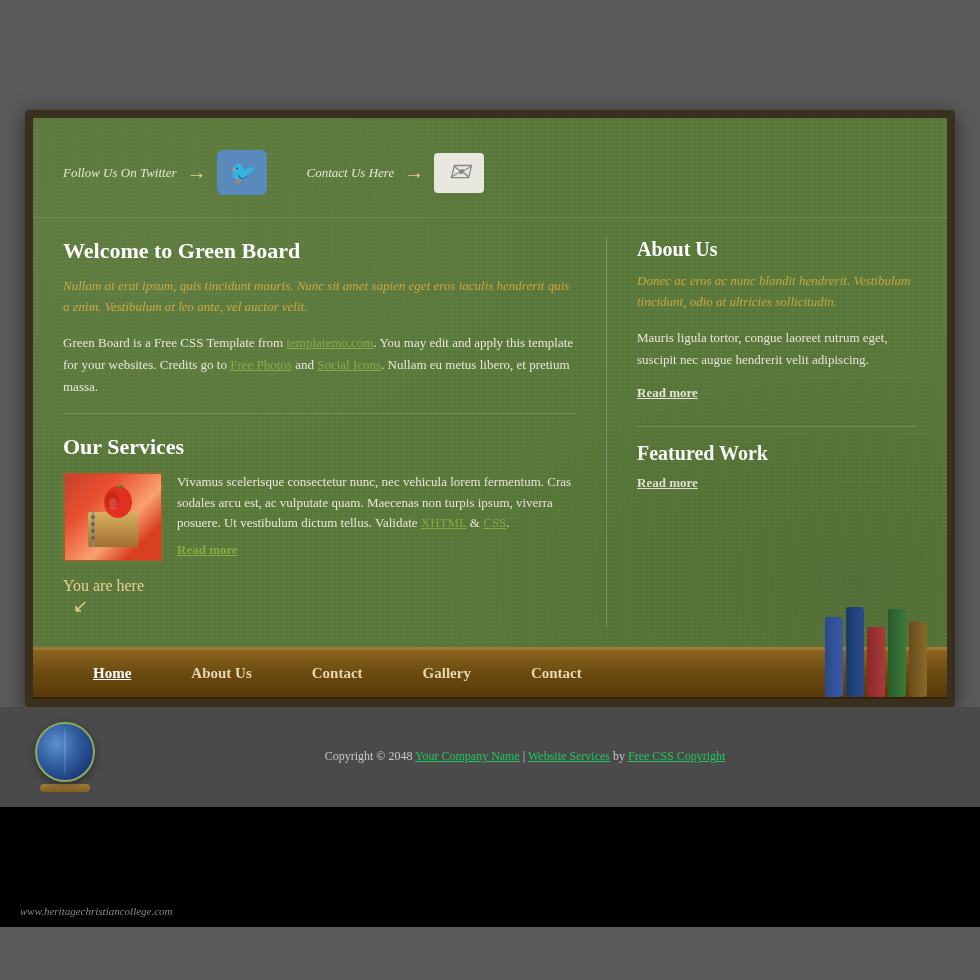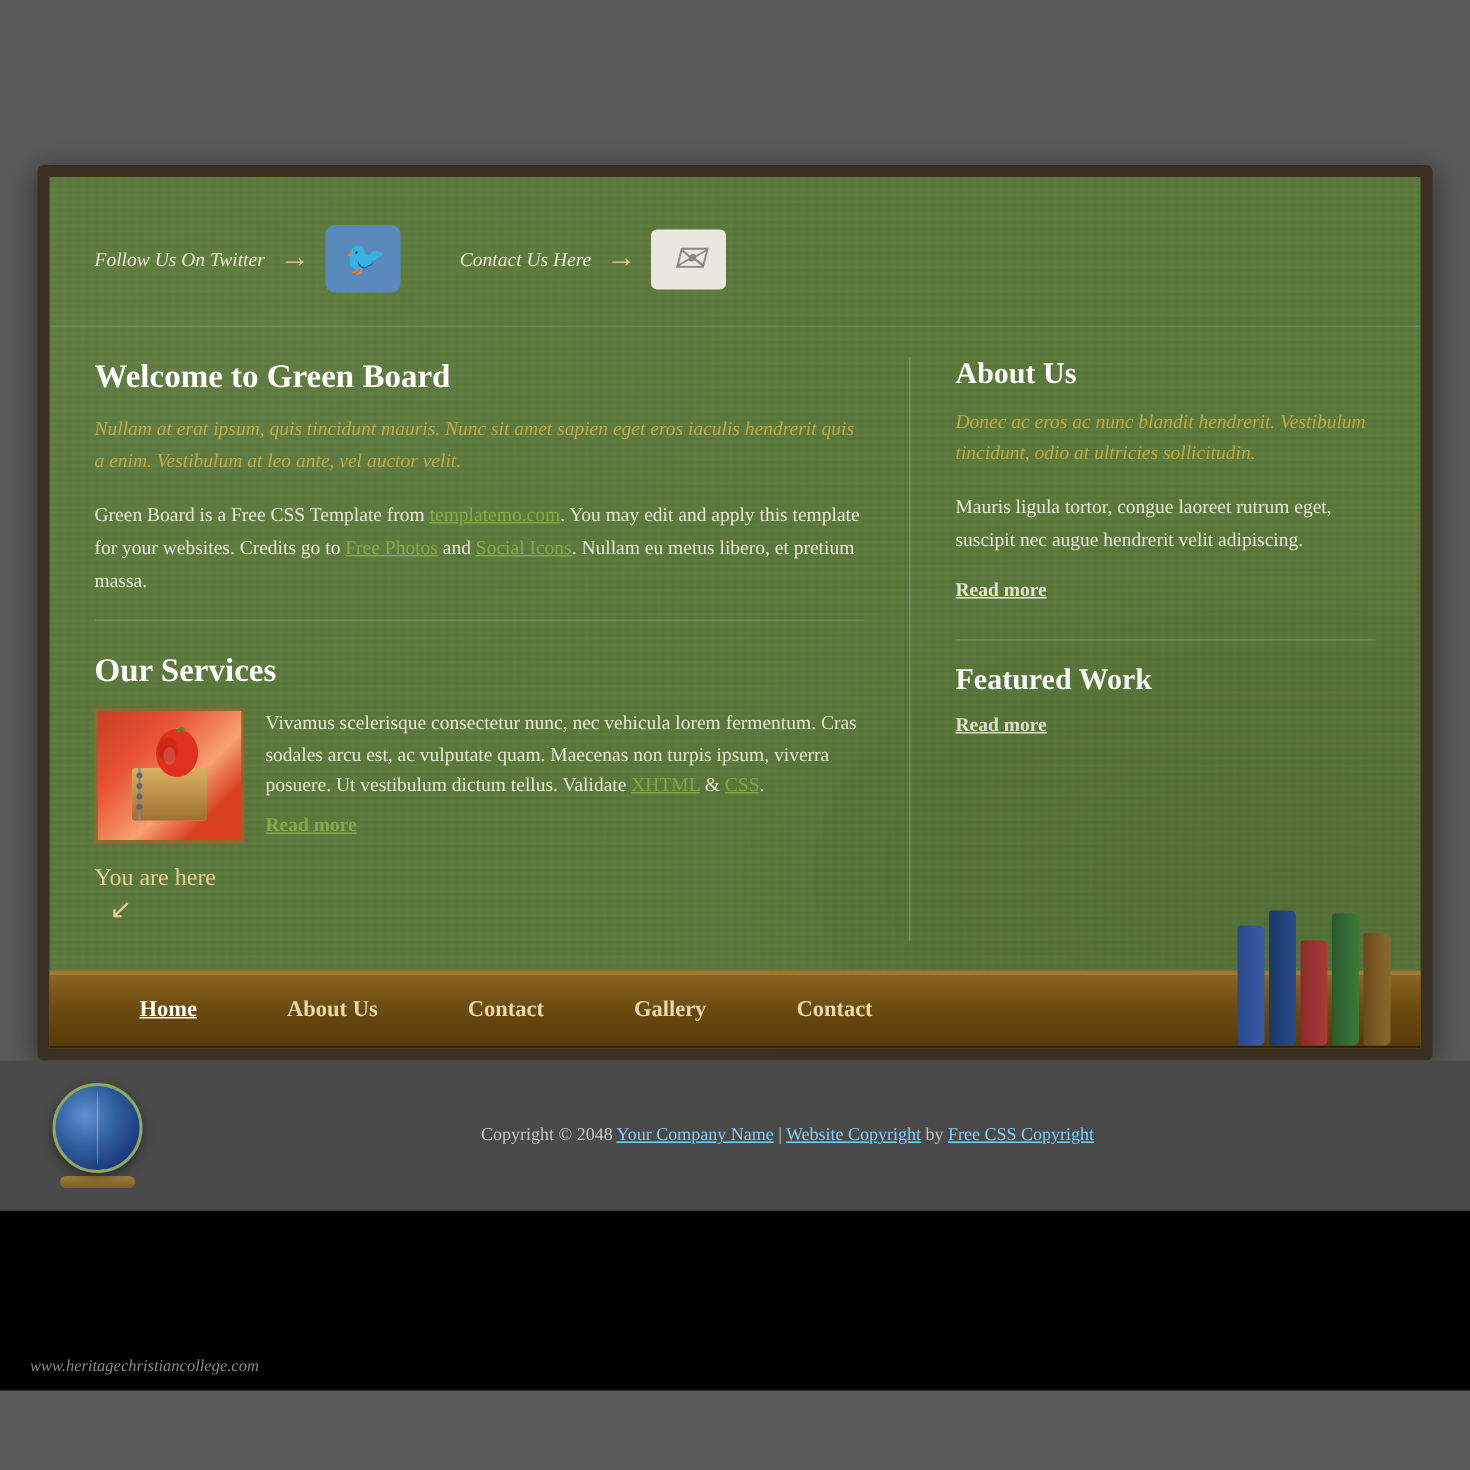--- a/index.html
+++ b/index.html
@@ -416,21 +416,21 @@
     }
 
     .footer-text {
       flex: 1;
       text-align: center;
       color: #c8c8c8;
       font-size: 12px;
     }
 
     .footer-text a {
-      color: #7dd3fc;
+      color: #22c55e;
       text-decoration: underline;
     }
 
     
     .bottom-area {
       background-color: #000000;
       height: 120px;
       display: flex;
       align-items: flex-end;
       padding-bottom: 10px;
@@ -584,21 +584,21 @@
     </div>
 
   </div>
 
   <div id="footer">
     <div class="globe-stand">
       <div class="globe-decoration"></div>
       <div class="globe-base"></div>
     </div>
     <div class="footer-text">
-      <span>Copyright © 2048 </span><a href="#">Your Company Name</a><span> | </span><a href="#">Website Copyright</a><span> by </span><a href="#">Free CSS Copyright</a>
+      <span>Copyright © 2048 </span><a href="#">Your Company Name</a><span> | </span><a href="#">Website Services</a><span> by </span><a href="#">Free CSS Copyright</a>
     </div>
   </div>
 
   <div class="bottom-area">
     <span class="watermark">www.heritagechristiancollege.com</span>
   </div>
 
 </div>
 
 </body></html>

